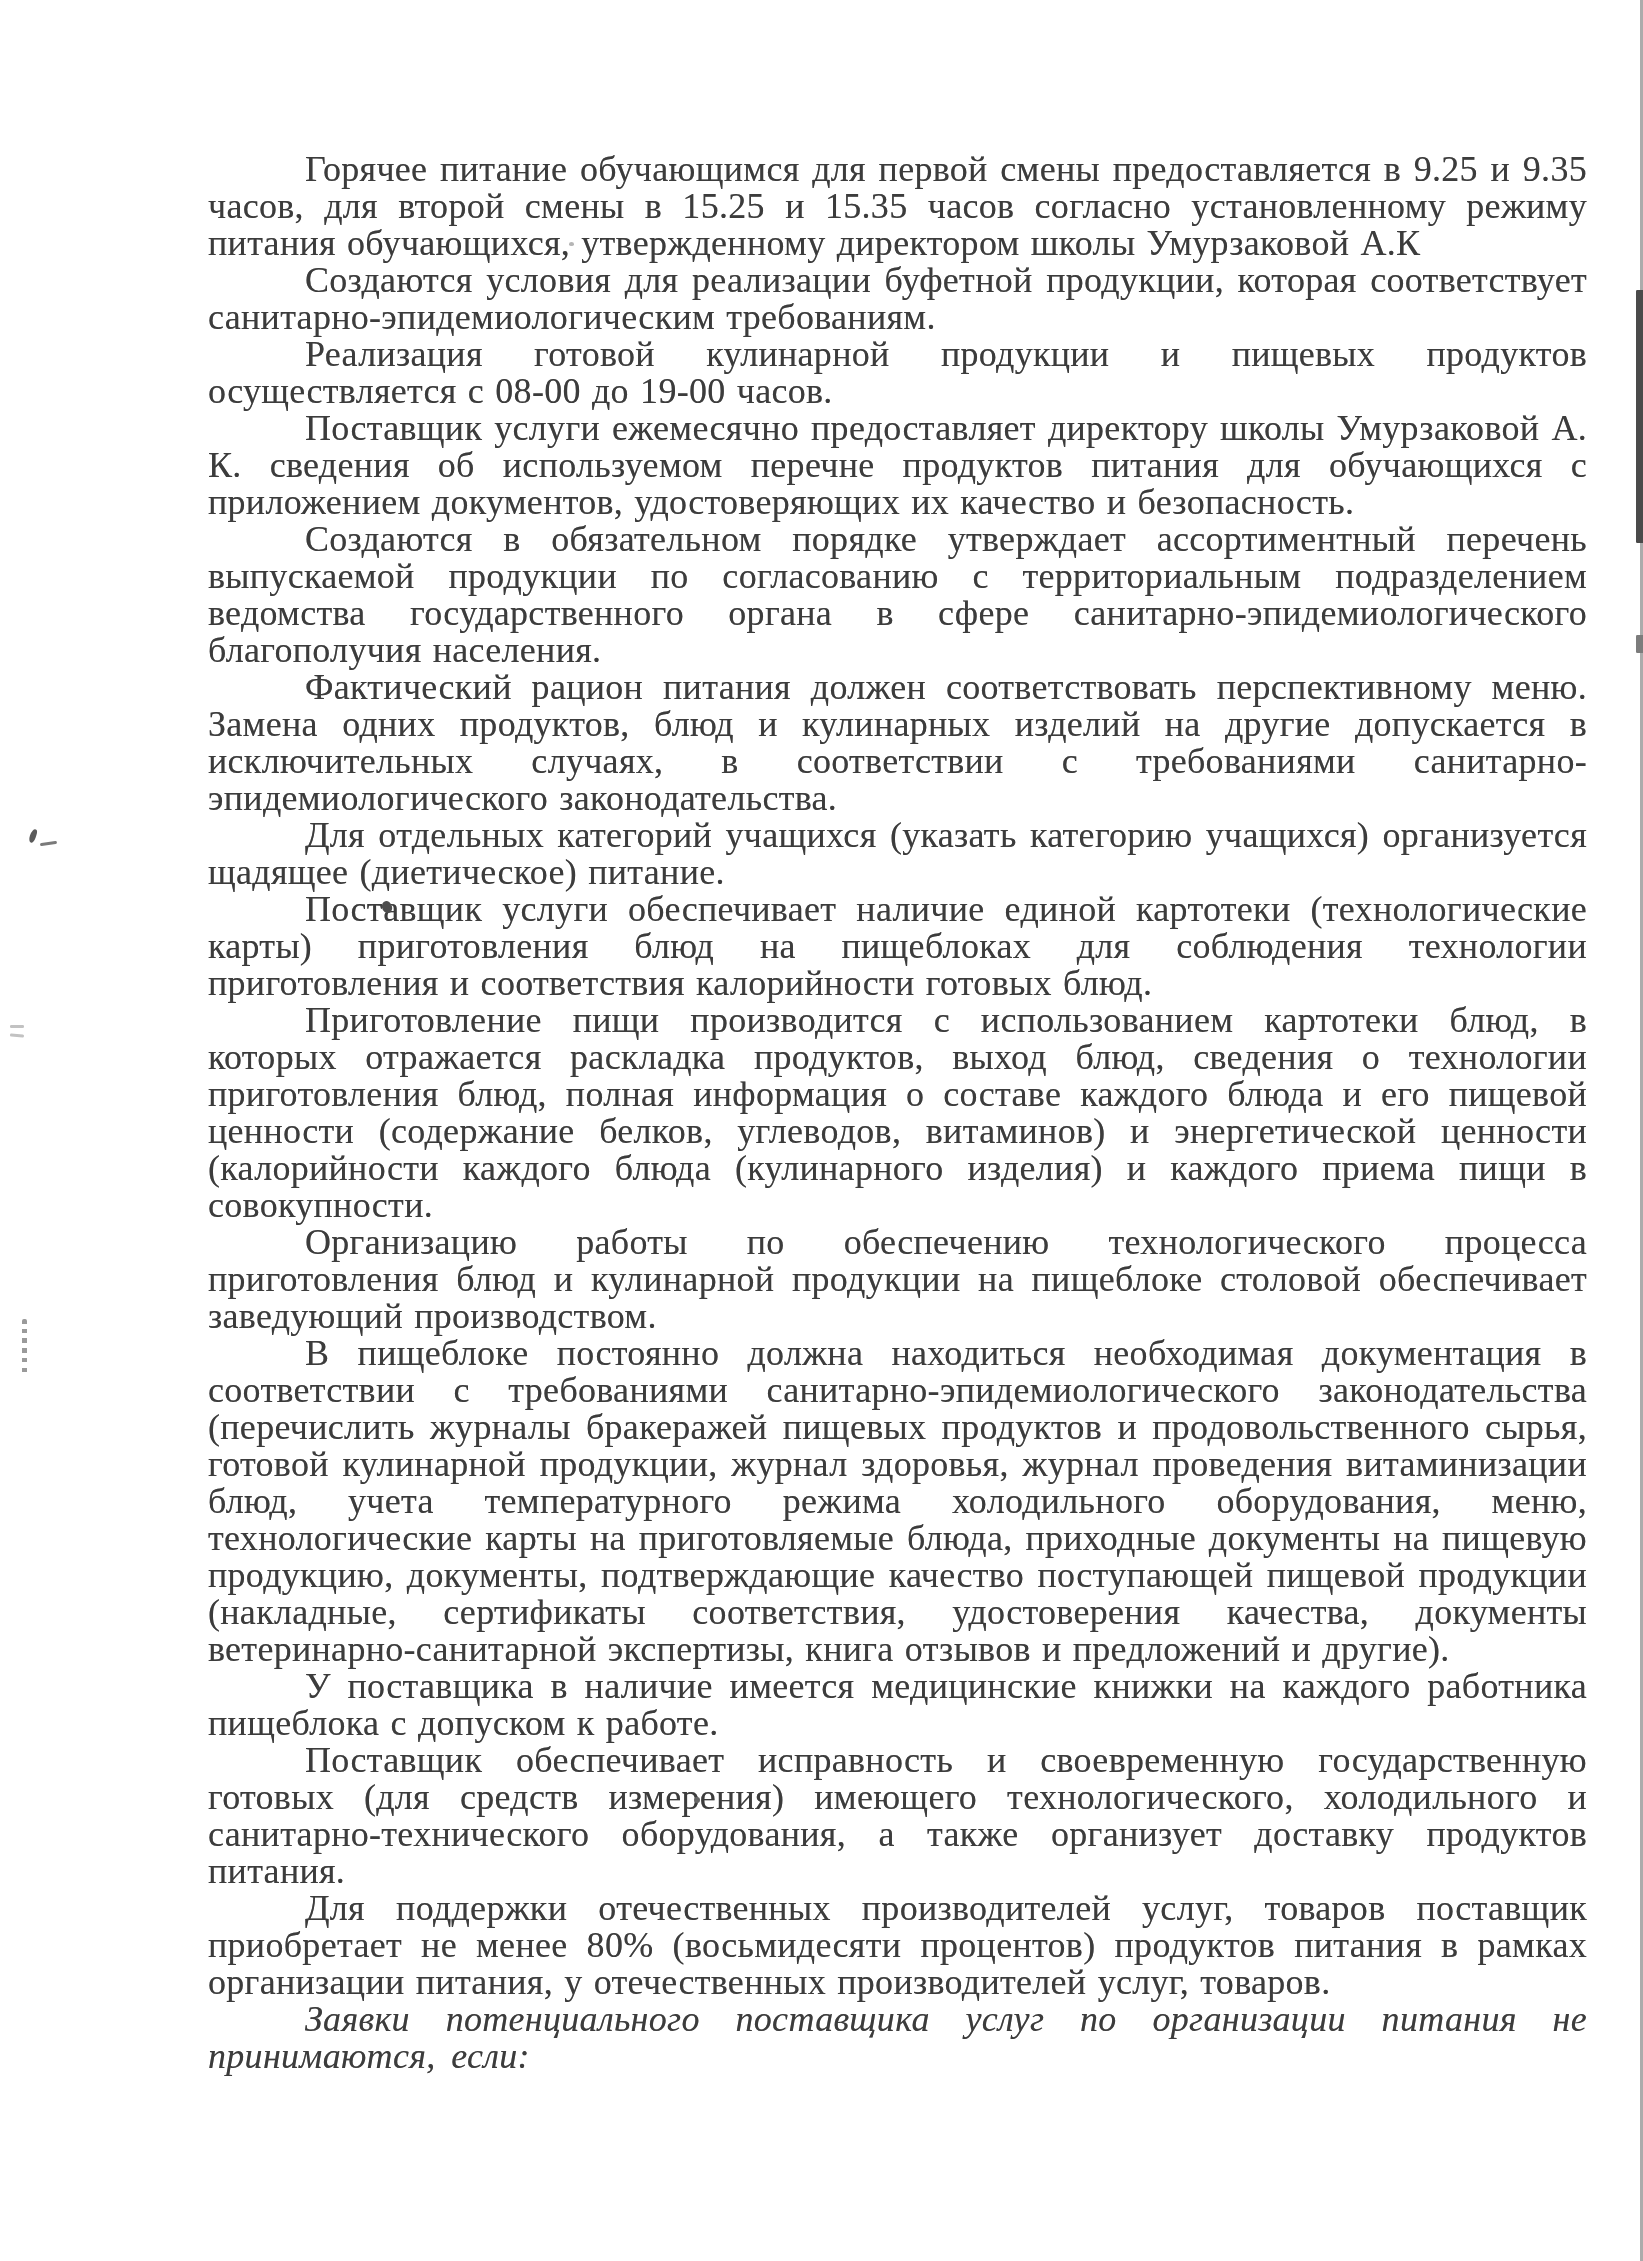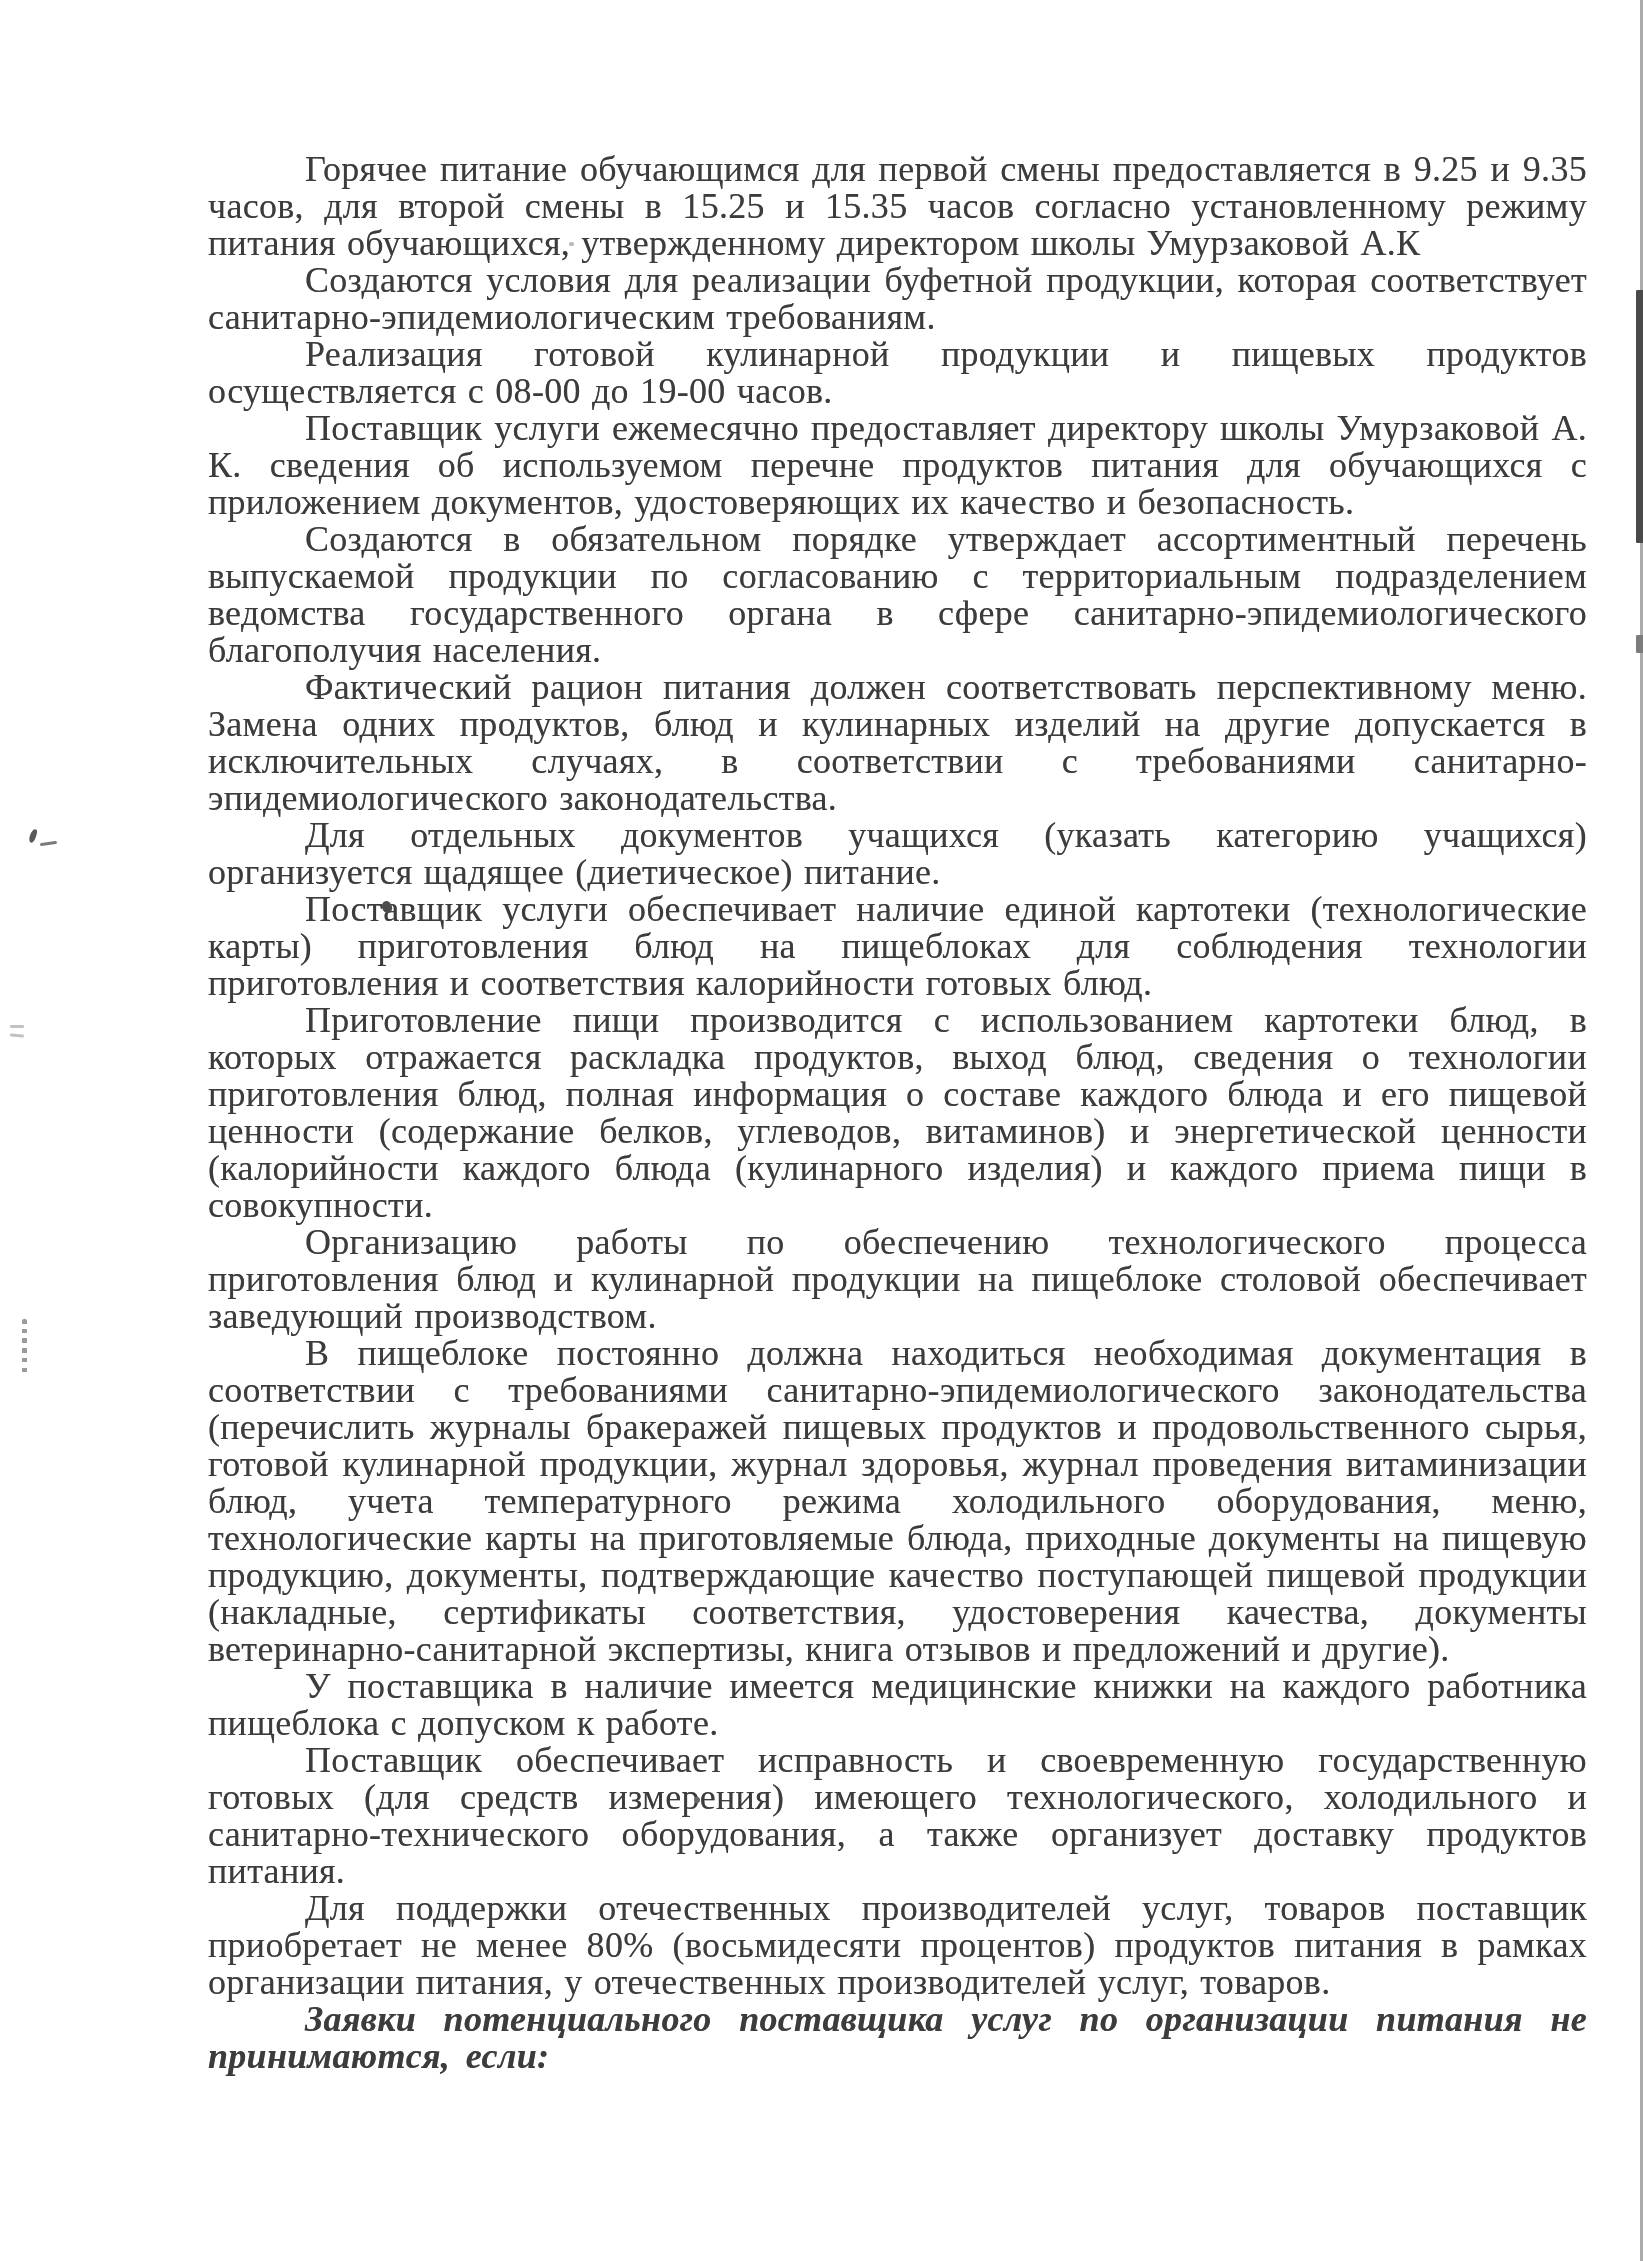--- a/index.html
+++ b/index.html
@@ -29,21 +29,21 @@
     padding: 0;
     font-size: 36px;
     line-height: 37px;
     text-align: justify;
     text-indent: 97px;
     letter-spacing: 0.3px;
     word-spacing: 1.9px;
     text-shadow: 0 0 0.6px rgba(70,70,70,0.55);
   }
   .text-block p.emphasis {
-    font-weight: bold;
+    font-weight: normal;
     font-style: italic;
     word-spacing: 6.4px;
   }
   
   .edge-line {
     position: absolute;
     top: 0;
     right: 1.3px;
     width: 2.6px;
     height: 2261px;
@@ -98,21 +98,21 @@
 <body>
 
 <div class="page">
   <div class="text-block">
     <p>Горячее питание обучающимся для первой смены предоставляется в 9.25 и 9.35 часов, для второй смены в 15.25 и 15.35 часов согласно установленному режиму питания обучающихся, утвержденному директором школы Умурзаковой А.К</p>
     <p>Создаются условия для реализации буфетной продукции, которая соответствует санитарно-эпидемиологическим требованиям.</p>
     <p>Реализация готовой кулинарной продукции и пищевых продуктов осуществляется с 08-00 до 19-00 часов.</p>
     <p>Поставщик услуги ежемесячно предоставляет директору школы Умурзаковой А. К. сведения об используемом перечне продуктов питания для обучающихся с приложением документов, удостоверяющих их качество и безопасность.</p>
     <p>Создаются в обязательном порядке утверждает ассортиментный перечень выпускаемой продукции по согласованию с территориальным подразделением ведомства государственного органа в сфере санитарно-эпидемиологического благополучия населения.</p>
     <p>Фактический рацион питания должен соответствовать перспективному меню. Замена одних продуктов, блюд и кулинарных изделий на другие допускается в исключительных случаях, в соответствии с требованиями санитарно-эпидемиологического законодательства.</p>
-    <p>Для отдельных документов учащихся (указать категорию учащихся) организуется щадящее (диетическое) питание.</p>
+    <p>Для отдельных категорий учащихся (указать категорию учащихся) организуется щадящее (диетическое) питание.</p>
     <p>Поставщик услуги обеспечивает наличие единой картотеки (технологические карты) приготовления блюд на пищеблоках для соблюдения технологии приготовления и соответствия калорийности готовых блюд.</p>
     <p>Приготовление пищи производится с использованием картотеки блюд, в которых отражается раскладка продуктов, выход блюд, сведения о технологии приготовления блюд, полная информация о составе каждого блюда и его пищевой ценности (содержание белков, углеводов, витаминов) и энергетической ценности (калорийности каждого блюда (кулинарного изделия) и каждого приема пищи в совокупности.</p>
     <p>Организацию работы по обеспечению технологического процесса приготовления блюд и кулинарной продукции на пищеблоке столовой обеспечивает заведующий производством.</p>
     <p>В пищеблоке постоянно должна находиться необходимая документация в соответствии с требованиями санитарно-эпидемиологического законодательства (перечислить журналы бракеражей пищевых продуктов и продовольственного сырья, готовой кулинарной продукции, журнал здоровья, журнал проведения витаминизации блюд, учета температурного режима холодильного оборудования, меню, технологические карты на приготовляемые блюда, приходные документы на пищевую продукцию, документы, подтверждающие качество поступающей пищевой продукции (накладные, сертификаты соответствия, удостоверения качества, документы ветеринарно-санитарной экспертизы, книга отзывов и предложений и другие).</p>
     <p>У поставщика в наличие имеется медицинские книжки на каждого работника пищеблока с допуском к работе.</p>
     <p>Поставщик обеспечивает исправность и своевременную государственную готовых (для средств измерения) имеющего технологического, холодильного и санитарно-технического оборудования, а также организует доставку продуктов питания.</p>
     <p>Для поддержки отечественных производителей услуг, товаров поставщик приобретает не менее 80% (восьмидесяти процентов) продуктов питания в рамках организации питания, у отечественных производителей услуг, товаров.</p>
     <p class="emphasis">Заявки потенциального поставщика услуг по организации питания не принимаются, если:</p>
   </div>
 

